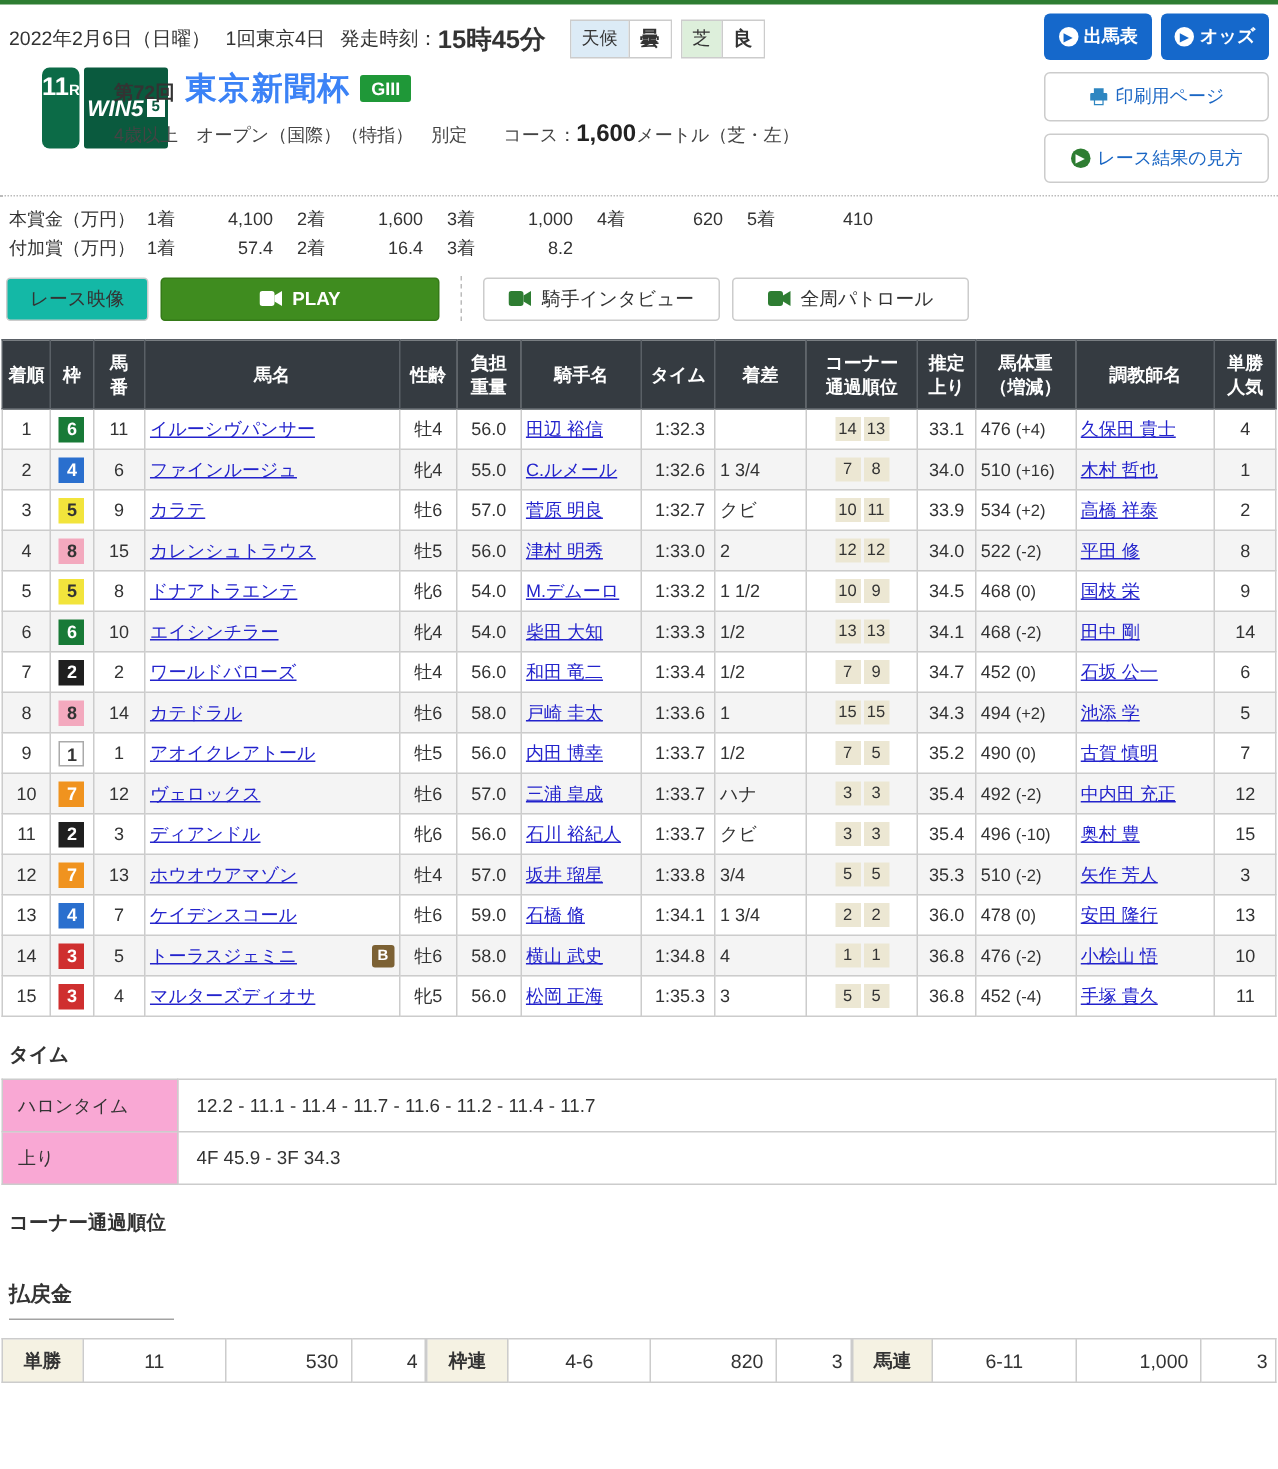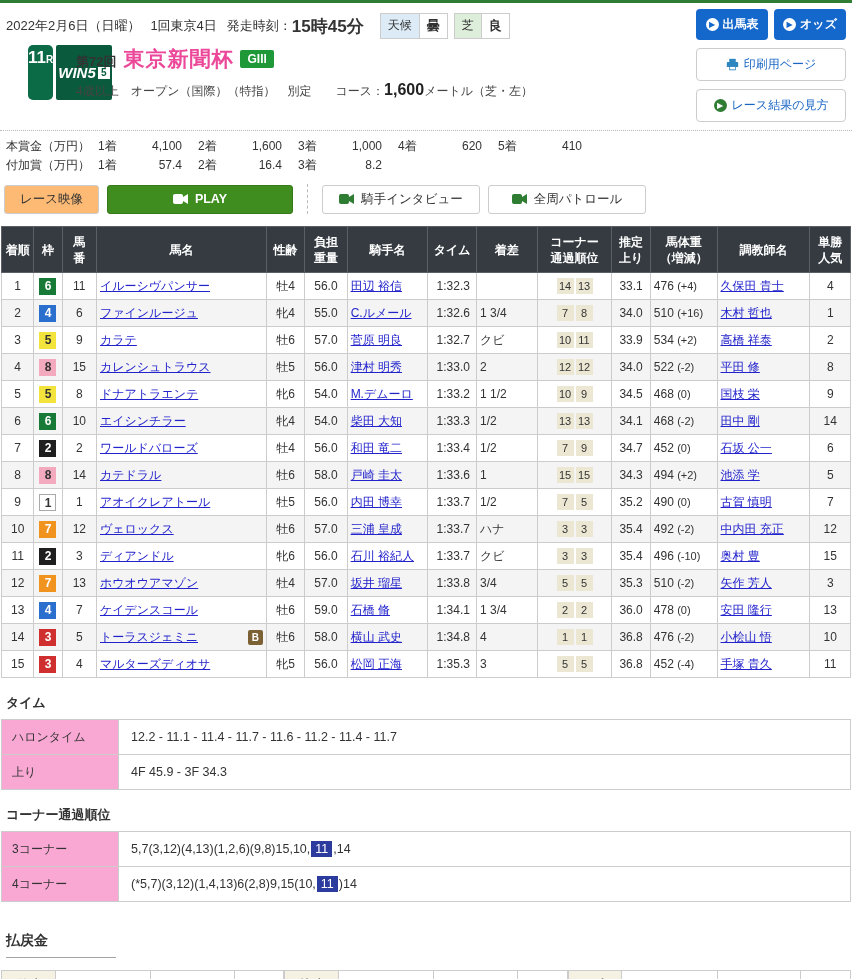--- a/index.html
+++ b/index.html
@@ -51,40 +51,40 @@
   .win5 {
     background: #0a5a3e; color: #fff; display: flex; align-items: center; justify-content: center;
     gap: 2px; padding: 1px 2px; border-radius: 2px;
   }
   .win5 .w5t { font-style: italic; font-weight: bold; font-size: 15px; }
   .win5 .w5b { background: #fff; color: #0a5a3e; font-weight: bold; font-size: 10px;
     width: 12px; height: 12px; line-height: 12px; text-align: center; }
   .race-titles { flex: 1; }
   .title-line { display: flex; align-items: baseline; gap: 7px; }
   .edition { font-size: 13px; font-weight: bold; }
-  .race-name { font-size: 21px; font-weight: bold; color: #ec4899; letter-spacing: 1px; }
+  .race-name { font-size: 21px; font-weight: bold; color: #3b82f6; letter-spacing: 1px; }
   .grade { background: #1f9838; color: #fff; font-weight: bold; font-size: 12px; padding: 2px 7px; border-radius: 2px; align-self: center; }
   .cond-line { margin-top: 8px; font-size: 12px; color: #444; }
   .cond-line b.dist { font-size: 16px; color: #222; }
 
   .dotted-sep { border-top: 1px dotted #bbb; margin: 8px 0 6px 0; }
 
   
   .prize { padding: 0 6px; line-height: 1.55; }
   .prize-row { display: flex; }
   .prize-label { width: 92px; }
   .pp { display: inline-flex; }
   .pp .pl { width: 28px; }
   .pp .pa { width: 56px; text-align: right; margin-right: 16px; }
 
   
   .media-row { display: flex; align-items: center; gap: 8px; padding: 10px 4px 12px 4px; }
   .mbtn { height: 29px; border-radius: 3px; font-size: 12.5px; cursor: pointer; font-family: inherit;
     display: inline-flex; align-items: center; justify-content: center; gap: 6px; }
-  .mbtn.plain { background: #fdba74; border: 1px solid #ccc; color: #333; width: 95px; }
+  .mbtn.plain { background: #14b8a6; border: 1px solid #ccc; color: #333; width: 95px; }
   .mbtn.play { background: #3f8c1f; border: 1px solid #357a18; color: #fff; font-weight: bold; width: 186px; }
   .mbtn.cam { background: #fff; border: 1px solid #ccc; color: #333; width: 158px; }
   .mbtn.cam svg { color: #2e7d32; }
   .vdash { border-left: 1px dashed #bbb; height: 30px; margin: 0 6px; }
 
   
   table.results { width: 850px; margin: 0 1px; border-collapse: collapse; table-layout: fixed; }
   table.results th {
     background: #353b41; color: #fff; font-size: 12px; font-weight: bold;
     border: 1px solid #5a6066; padding: 5px 1px; line-height: 1.35; white-space: pre-line;
@@ -612,32 +612,20 @@
           <td class="v">12.2 - 11.1 - 11.4 - 11.7 - 11.6 - 11.2 - 11.4 - 11.7</td>
         </tr>
         <tr>
           <td class="k">上り</td>
           <td class="v">4F 45.9 - 3F 34.3</td>
         </tr>
       </tbody>
     </table>
 
   <div class="sec-head">コーナー通過順位</div>
-  <table class="kv">
-      <tbody id="corner-body">
-        <tr>
-          <td class="k">3コーナー</td>
-          <td class="v">5,7(3,12)(4,13)(1,2,6)(9,8)15,10,<span class="chl">11</span>,14</td>
-        </tr>
-        <tr>
-          <td class="k">4コーナー</td>
-          <td class="v">(*5,7)(3,12)(1,4,13)6(2,8)9,15(10,<span class="chl">11</span>)14</td>
-        </tr>
-      </tbody>
-    </table>
 
   <div class="payout-head-wrap">
     <span class="payout-head">払戻金</span>
   </div>
   <div class="payout-row" id="payout-row">
       <table class="pay">
         <tbody>
           <tr>
             <td class="plab" rowspan="1">単勝</td>
             <td class="pnum">11</td>

